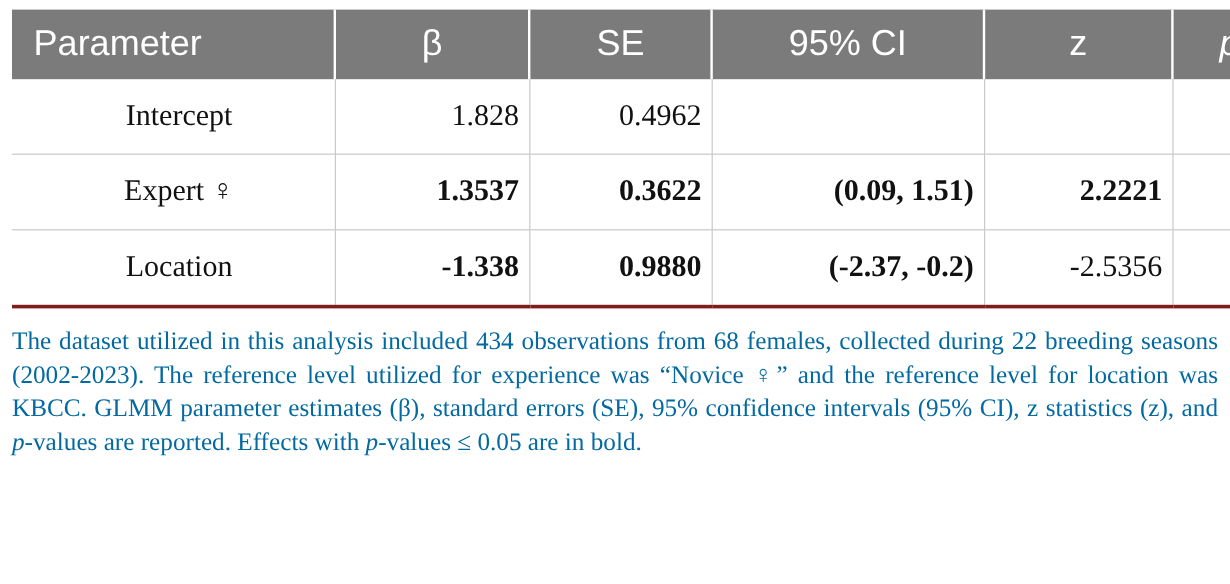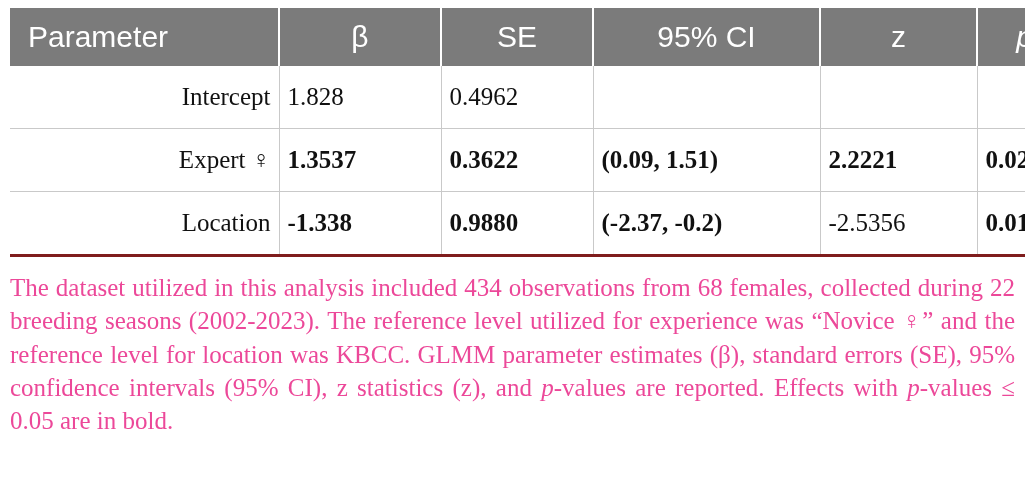--- a/index.html
+++ b/index.html
@@ -41,49 +41,49 @@
   }
   table.stats thead th.left {
     text-align: left;
     padding-left: 18px;
     margin-left: 20px;
   }
   table.stats tbody td {
     font-family: "Liberation Serif", serif;
     font-size: 25px;
     color: #111111;
-    text-align: left;
+    text-align: right;
     padding: 17px 8px;
     border-bottom: 1px solid #c9c9c9;
     border-right: 1px solid #c9c9c9;
     vertical-align: middle;
     white-space: nowrap;
   }
   table.stats tbody td:last-child {
     border-right: none;
   }
   table.stats tbody tr:last-child td {
     border-bottom: 3px solid #7f1d1d;
   }
   table.stats tbody td.left {
-    text-align: right;
+    text-align: center;
     padding-left: 18px;
   }
   table.stats tbody td.bold {
     font-weight: bold;
   }
   .italic { font-style: italic; }
   .caption {
     margin-top: 14px;
     font-family: "Liberation Serif", serif;
-    font-size: 25px;
+    font-size: 21px;
     line-height: 1.33;
     text-align: justify;
     text-justify: inter-word;
-    color: #ec4899;
+    color: #0369a1;
     width: 1005px;
   }
 </style>
 </head>
 <body>
 
 <div class="wrap">
 
   <table class="stats">
     <thead>

